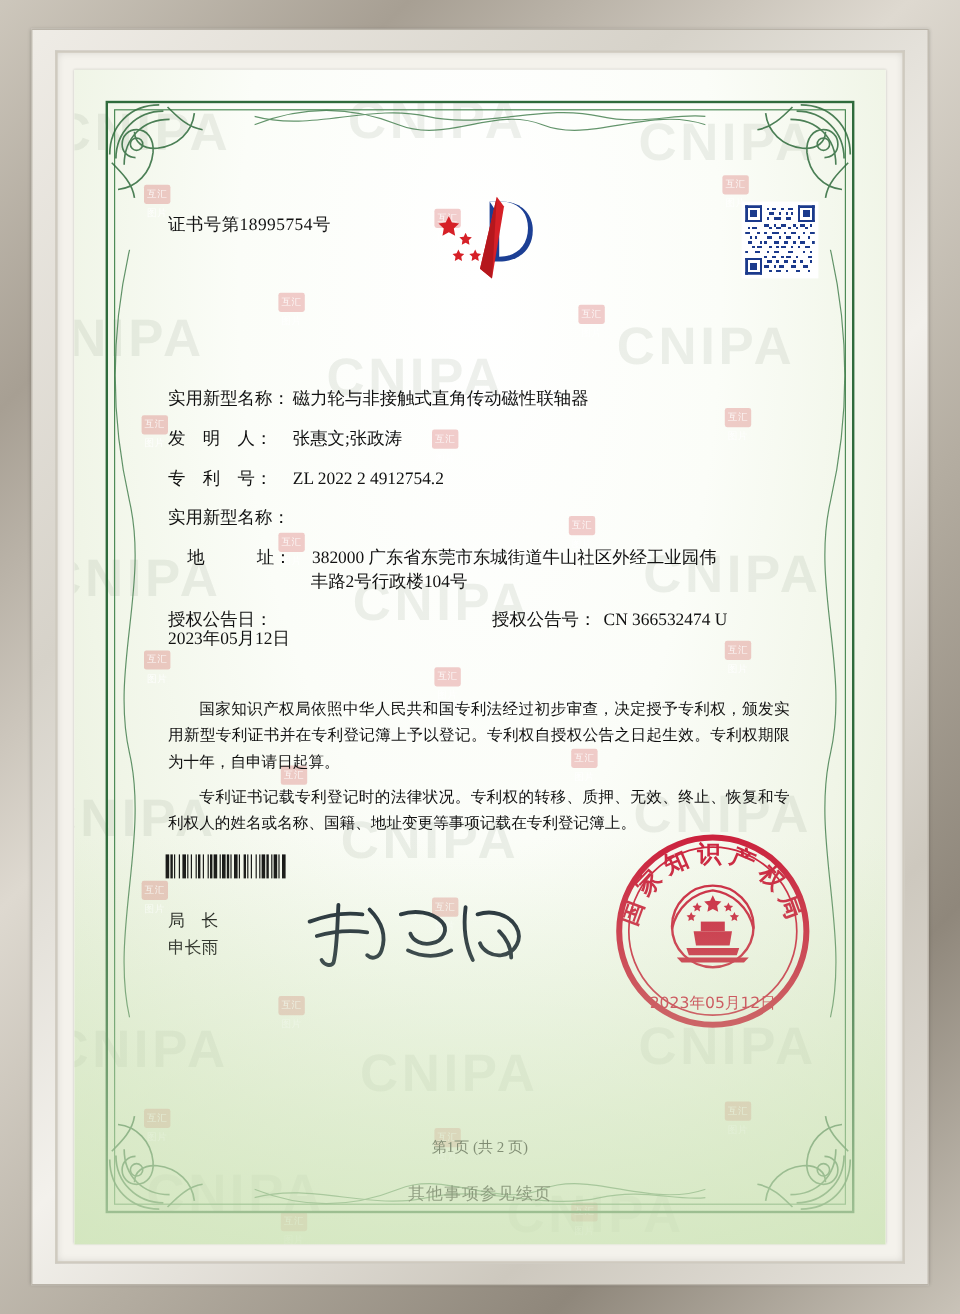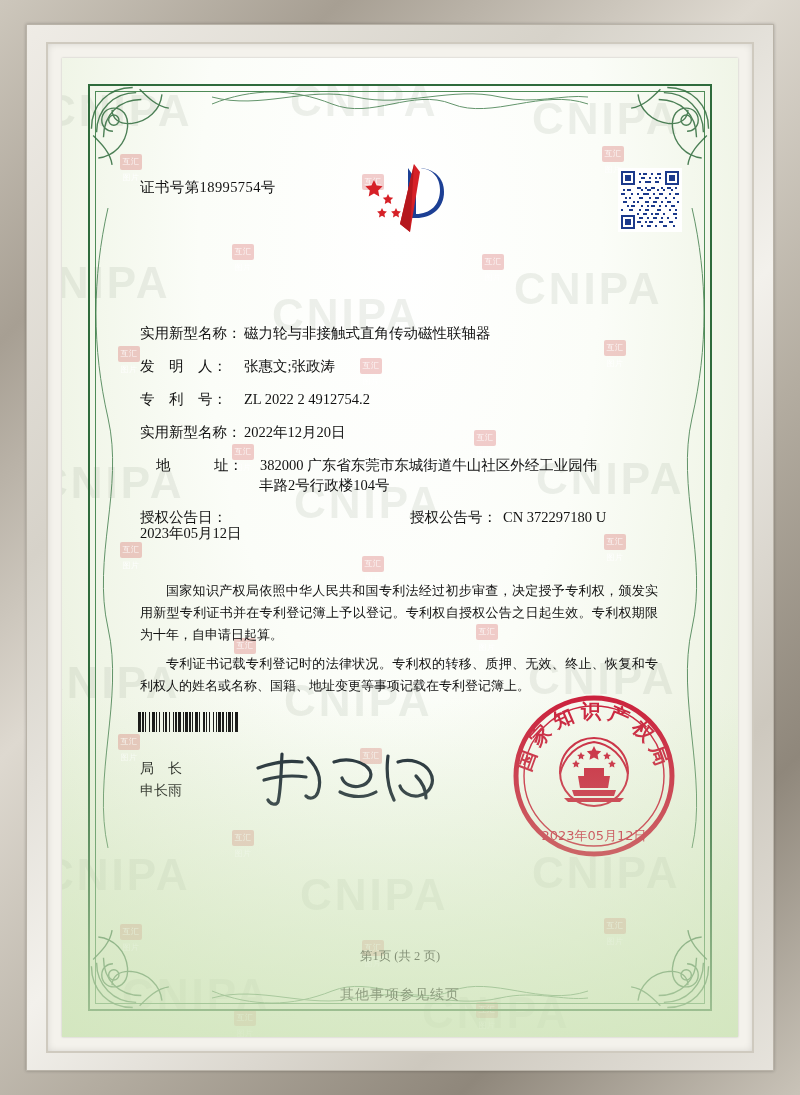--- a/index.html
+++ b/index.html
@@ -493,36 +493,35 @@
         <div class="f-row">
           <div class="f-label">发　明　人：</div>
           <div class="f-val">张惠文;张政涛</div>
         </div>
         <div class="f-row">
           <div class="f-label">专　利　号：</div>
           <div class="f-val">ZL 2022 2 4912754.2</div>
         </div>
         <div class="f-row">
           <div class="f-label">实用新型名称：</div>
-          <div class="f-val">2022年12月20日</div>
         </div>
         <div class="f-row" style="margin-bottom:4px;margin-left:16px;">
           <div class="f-label">地　　　址：</div>
           <div class="f-val">382000 广东省东莞市东城街道牛山社区外经工业园伟</div>
         </div>
         <div class="f-val2" style="margin-bottom:16px;">丰路2号行政楼104号</div>
 
         <div class="row-pub">
           <div class="left">
             <div class="f-label">授权公告日：</div>
             <div>2023年05月12日</div>
           </div>
           <div class="right">
             <div>授权公告号：</div>
-            <div style="margin-left:6px;">CN 372297180 U</div>
+            <div style="margin-left:6px;">CN 366532474 U</div>
           </div>
         </div>
       </div>
 
       <div class="para">
         <p>国家知识产权局依照中华人民共和国专利法经过初步审查，决定授予专利权，颁发实用新型专利证书并在专利登记簿上予以登记。专利权自授权公告之日起生效。专利权期限为十年，自申请日起算。</p>
         <p>专利证书记载专利登记时的法律状况。专利权的转移、质押、无效、终止、恢复和专利权人的姓名或名称、国籍、地址变更等事项记载在专利登记簿上。</p>
       </div>
 
       <div class="barcode" id="barcode">

